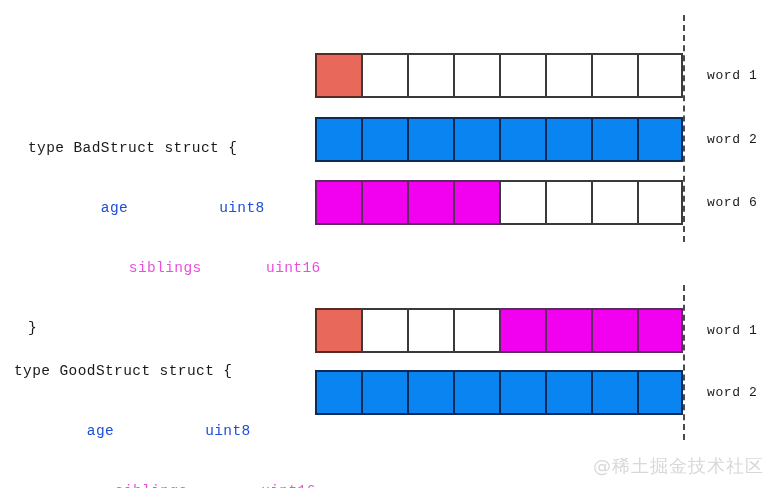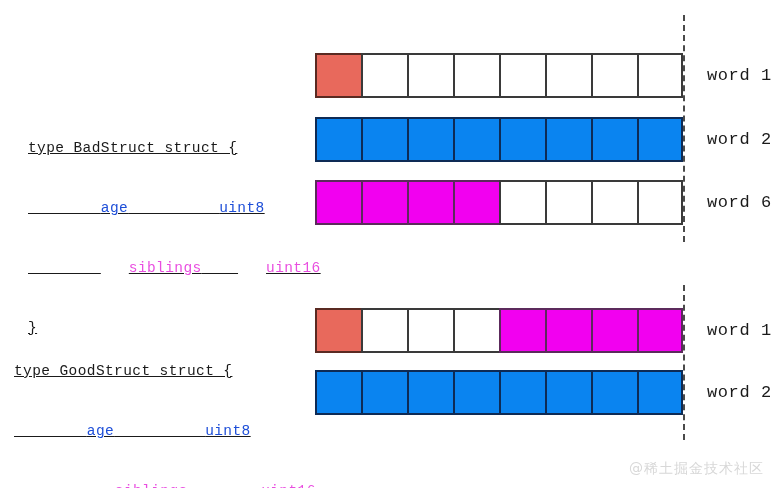--- a/index.html
+++ b/index.html
@@ -18,21 +18,21 @@
   
   .code-block {
     position: absolute;
     font-family: "Liberation Mono", "DejaVu Sans Mono", monospace;
     font-size: 14.5px;
     line-height: 20px;
     white-space: pre;
     color: #1a1a1a;
     letter-spacing: 0.4px;
   }
-  .code-line { display: block; white-space: pre; text-decoration: underline; }
+  .code-line { display: block; white-space: pre; }
   .c-plain  { color: #1a1a1a; }
   .c-coral  { color: #1d4ed8; }
   .c-blue   { color: #2f9ee8; }
   .c-mag    { color: #e94ee0; margin-left: 28px; }
 
   #code-bad  { left: 28px; top: 98px; }
   #code-good { left: 14px; top: 321px; }
 
   
   .word-group { position: absolute; }
@@ -62,21 +62,21 @@
   }
   .cell.magenta {
     background: #f200f0;
     border-color: #5c2a5c;
   }
 
   .word-label {
     position: absolute;
     left: 392px;
     font-family: "Liberation Mono", "DejaVu Sans Mono", monospace;
-    font-size: 17px;
+    font-size: 13px;
     color: #1a1a1a;
     letter-spacing: 0.6px;
     line-height: 45px;
     height: 45px;
     white-space: pre;
   }
 
   .dashed-line {
     position: absolute;
     width: 0;
@@ -86,21 +86,21 @@
   
   #diagram-top    { left: 315px; top: 53px; }
   #diagram-bottom { left: 315px; top: 308px; }
 
   
   #watermark {
     position: absolute;
     right: 18px;
     bottom: 10px;
     font-family: "DejaVu Sans", sans-serif;
-    font-size: 14px;
+    font-size: 18px;
     color: #d8d8d8;
     letter-spacing: 1px;
     white-space: pre;
   }
 </style>
 </head>
 <body>
 
 <div class="code-block" id="code-bad">
   <span class="code-line"><span class="c-plain">type BadStruct struct {</span></span>

